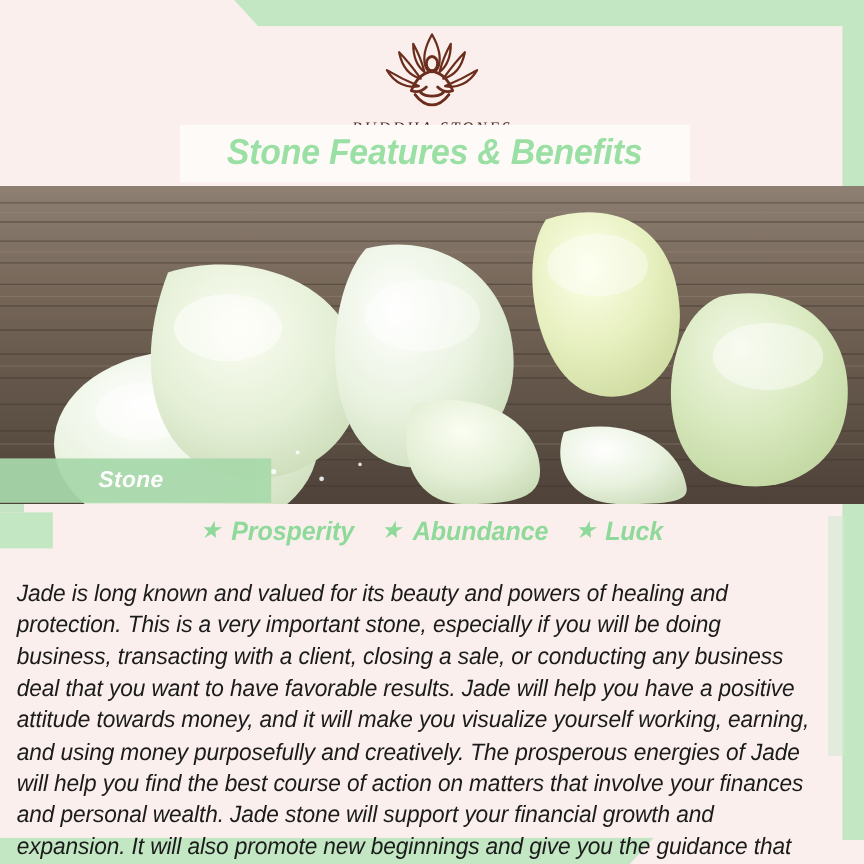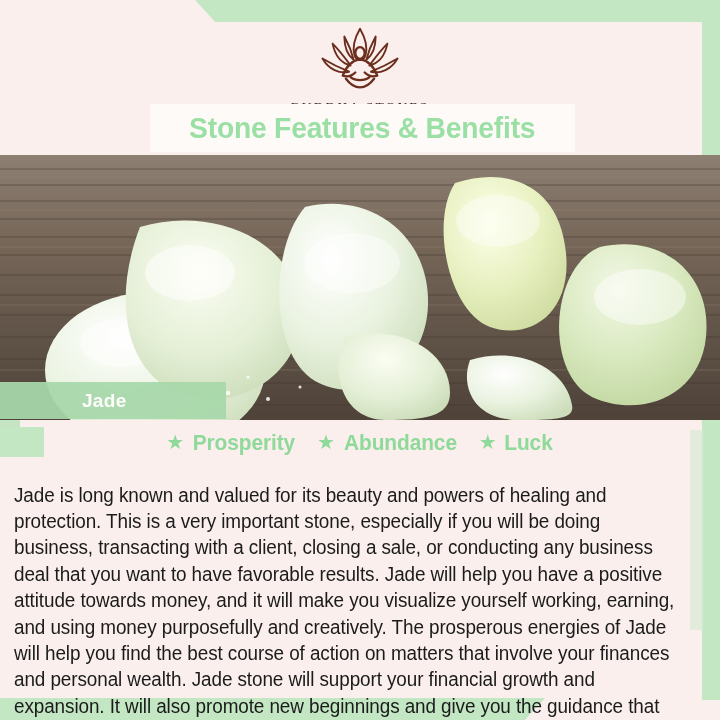--- a/index.html
+++ b/index.html
@@ -13,20 +13,21 @@
     font-family: "Liberation Sans", sans-serif;
     background: #faefec;
   }
 
   .poster {
     position: relative;
     width: 720px;
     height: 720px;
     background: #faefec;
     overflow: hidden;
+    font-style: italic;
   }
 
   
   .green-top {
     position: absolute;
     left: 0; top: 0;
     width: 720px; height: 22px;
     background: #c3e6c3;
     clip-path: polygon(27.1% 0, 100% 0, 100% 100%, 29.9% 100%);
   }
@@ -305,21 +306,21 @@
         <circle cx="228" cy="238" r="2.2"></circle>
         <circle cx="248" cy="222" r="1.6"></circle>
         <circle cx="268" cy="244" r="2"></circle>
         <circle cx="300" cy="232" r="1.5"></circle>
         <circle cx="196" cy="250" r="1.8"></circle>
       </g>
     </svg>
   </div>
 
   <div class="jade-band">
-    <span class="jade-label">Jade</span>
+    <span class="jade-label">Stone</span>
   </div>
 
   <div class="benefits">
     <span class="benefit">
       <span class="star">★</span>
       <span class="benefit-label">Prosperity</span>
     </span>
     <span class="benefit">
       <span class="star">★</span>
       <span class="benefit-label">Abundance</span>

